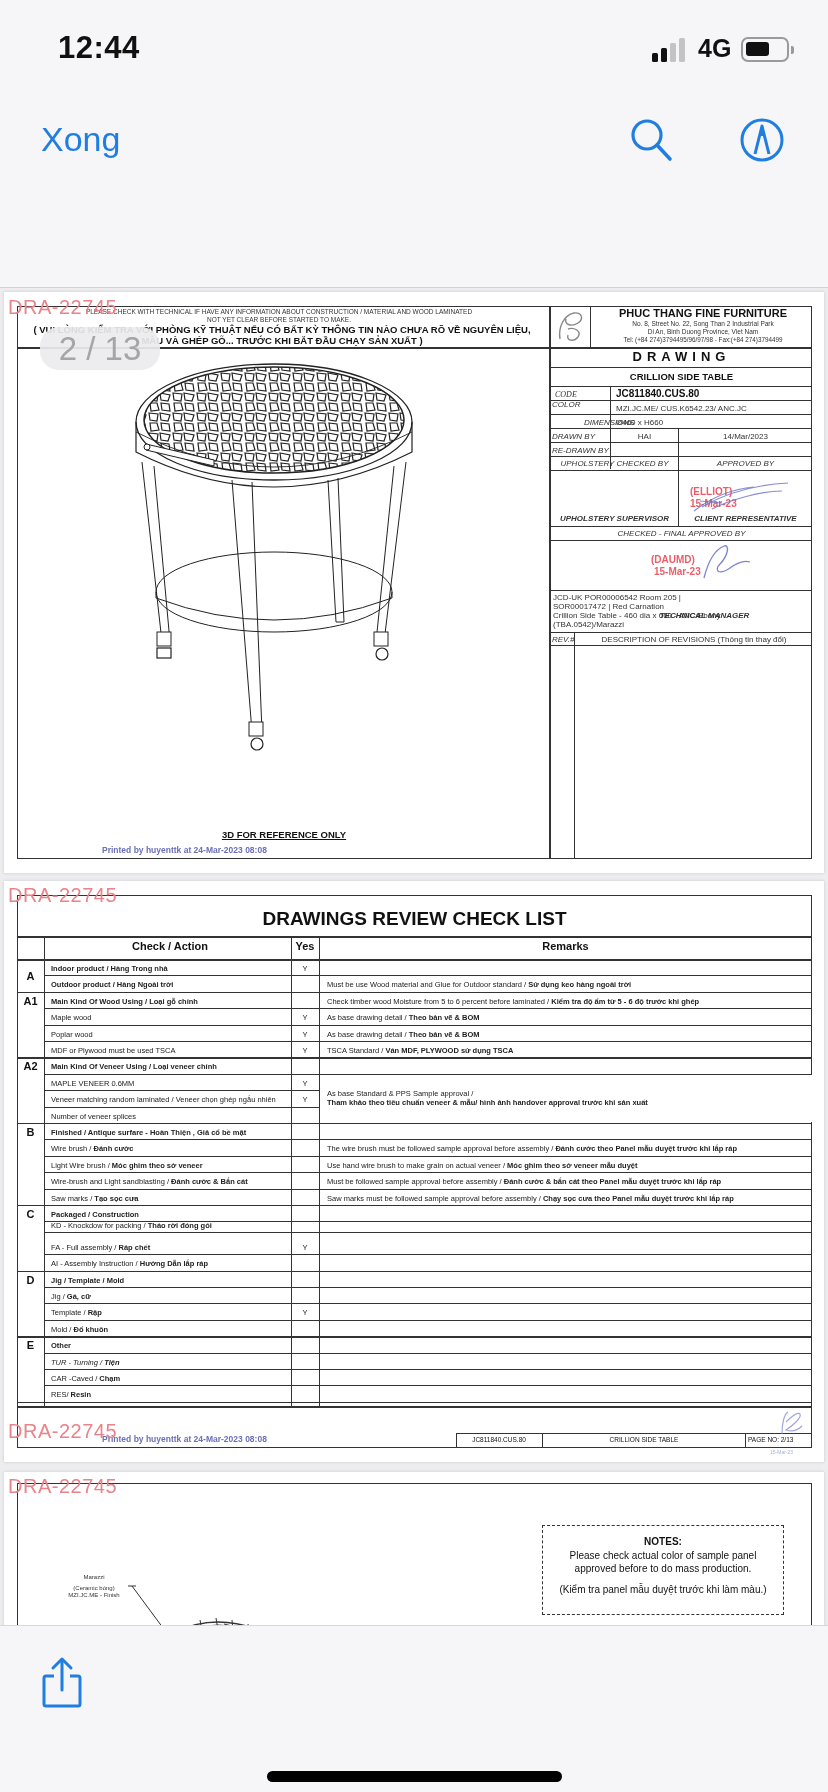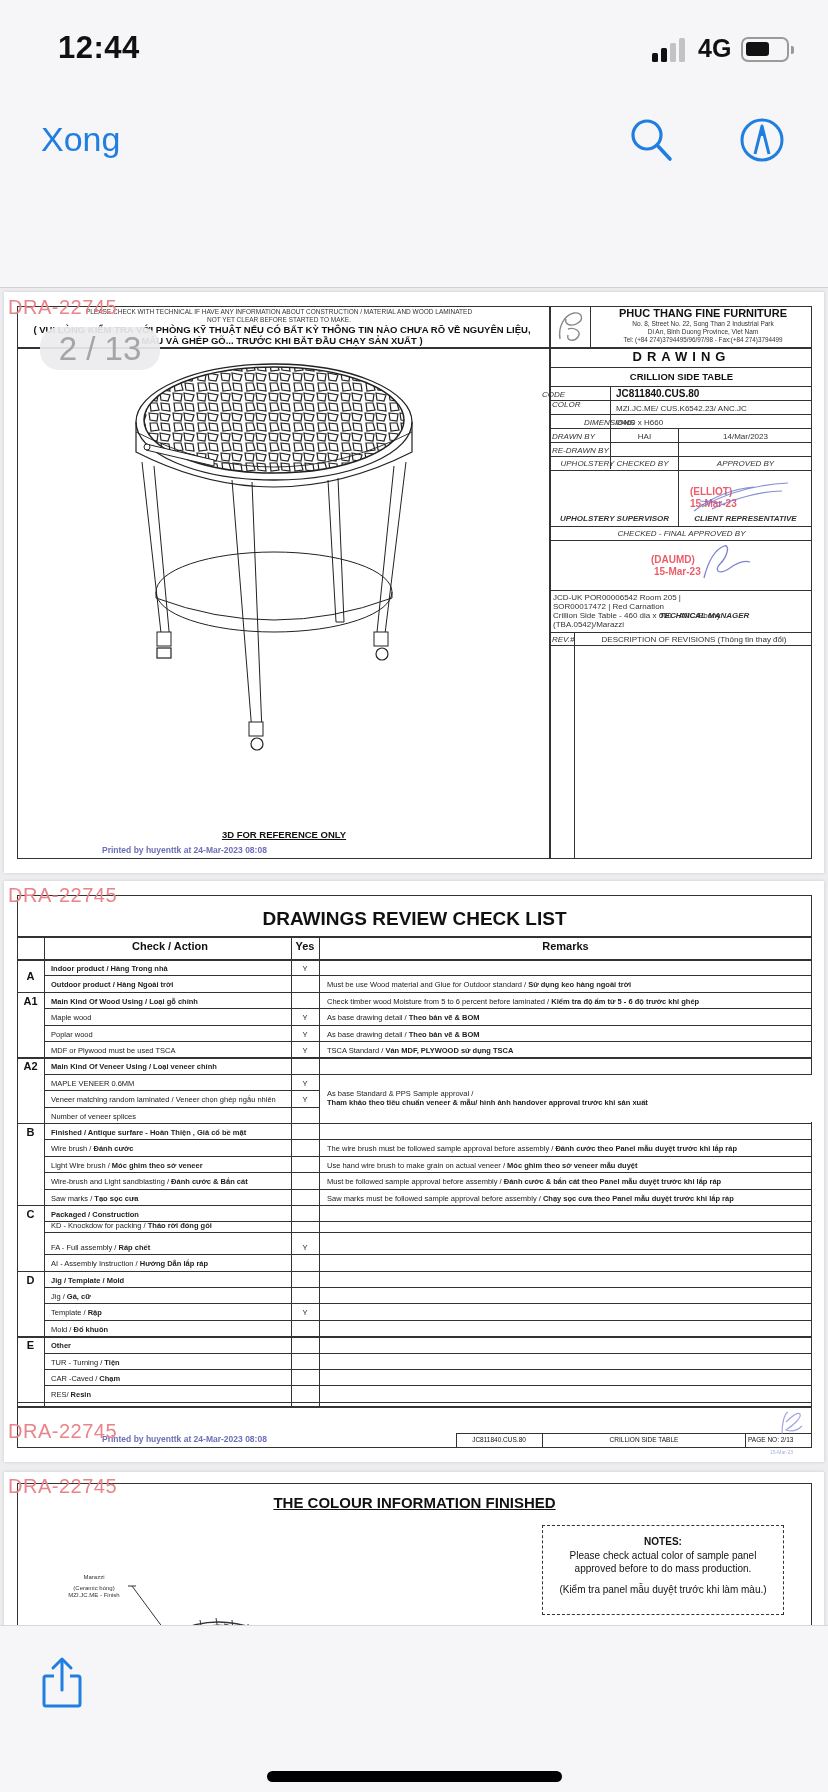--- a/index.html
+++ b/index.html
@@ -144,21 +144,21 @@
     <div class="t c" style="left:588px;top:36px;width:222px;font-size:6.5px;color:#333;">Di An, Binh Duong Province, Viet Nam</div>
     <div class="t c" style="left:588px;top:44px;width:222px;font-size:6.3px;color:#333;">Tel: (+84 274)3794495/96/97/98 - Fax:(+84 274)3794499</div>
     <div class="line" style="left:545px;top:55px;width:263px;height:1.5px;"></div>
 
     <div class="t c" style="left:547px;top:57px;width:261px;font-size:13px;font-weight:700;letter-spacing:5px;">DRAWING</div>
     <div class="line" style="left:545px;top:75px;width:263px;height:1.2px;"></div>
     <div class="t c" style="left:547px;top:79px;width:261px;font-size:9.5px;font-weight:700;">CRILLION SIDE TABLE</div>
     <div class="line" style="left:545px;top:94px;width:263px;height:1.2px;"></div>
 
     <div class="line" style="left:606px;top:94px;width:1px;height:83px;"></div>
-    <div class="t tb-label" style="left:538px;top:98px;">CODE</div>
+    <div class="t tb-label" style="left:551px;top:98px;font-family:Liberation Serif, serif;">CODE</div>
     <div class="t" style="left:612px;top:96px;font-size:10px;font-weight:700;">JC811840.CUS.80</div>
     <div class="line" style="left:545px;top:108px;width:263px;height:1px;"></div>
     <div class="t tb-label" style="left:548px;top:108px;">COLOR</div>
     <div class="t tb-val" style="left:612px;top:112px;">MZI.JC.ME/ CUS.K6542.23/ ANC.JC</div>
     <div class="line" style="left:545px;top:122px;width:263px;height:1px;"></div>
     <div class="t tb-label" style="left:548px;top:126px;padding-left:32px;">DIMENSIONS</div>
     <div class="t tb-val" style="left:612px;top:126px;">Ø460 x H660</div>
     <div class="line" style="left:545px;top:136px;width:263px;height:1px;"></div>
     <div class="line" style="left:674px;top:136px;width:1px;height:28px;"></div>
     <div class="t tb-label" style="left:548px;top:140px;">DRAWN BY</div>
@@ -331,21 +331,21 @@
           </div>
           <div class="cl-row" style="top: 384.8px; height: 16.4px;">
             <div class="line" style="left: 0px; top: 15.4px; width: 795px; height: 1.5px;"></div>
             <div class="t cl-act" style="left: 34px; top: 4px;">Mold / <b>Đổ khuôn</b></div>
           </div>
           <div class="cl-row" style="top: 401.2px; height: 16.4px;">
             <div class="line" style="left: 27px; top: 15.4px; width: 768px; height: 1px;"></div>
             <div class="t c cl-sec" style="left: 0px; width: 27px; top: 2px;">E</div>
             <div class="t cl-act" style="left: 34px; top: 4px; font-weight: 700;">Other</div>
           </div>
-          <div class="cl-row" style="top: 417.6px; height: 16.4px;">
+          <div class="cl-row" style="top: 417.6px; height: 16.4px; font-style: italic;">
             <div class="line" style="left: 27px; top: 15.4px; width: 768px; height: 1px;"></div>
             <div class="t cl-act" style="left: 34px; top: 4px;">TUR - Turning / <b>Tiện</b></div>
           </div>
           <div class="cl-row" style="top: 434px; height: 16.4px;">
             <div class="line" style="left: 27px; top: 15.4px; width: 768px; height: 1px;"></div>
             <div class="t cl-act" style="left: 34px; top: 4px;">CAR -Caved / <b>Chạm</b></div>
           </div>
           <div class="cl-row" style="top: 450.4px; height: 16.4px;">
             <div class="line" style="left: 0px; top: 15.4px; width: 795px; height: 1.5px;"></div>
             <div class="t cl-act" style="left: 34px; top: 4px;">RES/ <b>Resin</b></div>
@@ -368,21 +368,20 @@
     <div class="t" style="left:744px;top:555px;font-size:6.5px;">PAGE NO: 2/13</div>
     <svg style="position:absolute;left:772px;top:527px;" width="28" height="28" viewBox="0 0 28 28">
       <path d="M6 26 C6 16 8 6 12 4 M10 14 C16 8 22 4 24 6 C26 10 16 18 10 22 C16 24 22 22 26 18" fill="none" stroke="#8b90d6" stroke-width="1.2" opacity="0.8"></path>
     </svg>
     <div class="t" style="left:766px;top:568px;font-size:5px;color:#a9b0de;">15-Mar-23</div>
   </div>
 
   <div class="page" style="top:1472px;height:160px;">
     <div class="dra" style="top:3px;">DRA-22745</div>
     <div class="frame" style="left:13px;top:11px;width:795px;height:200px;"></div>
-    <div class="t c" style="left:13px;top:22px;width:795px;font-size:15px;font-weight:700;"><span style="text-decoration:underline;">THE COLOUR INFORMATION FINISHED</span></div>
     <div class="abs" style="left:538px;top:53px;width:242px;height:90px;border:1.5px dashed #333;">
       <div class="t c" style="left:0;top:10px;width:240px;font-size:10px;font-weight:700;">NOTES:</div>
       <div class="t c" style="left:0;top:24px;width:240px;font-size:10px;">Please check actual color of sample panel</div>
       <div class="t c" style="left:0;top:37px;width:240px;font-size:10px;">approved before to do mass production.</div>
       <div class="t c" style="left:-2px;top:58px;width:244px;font-size:10px;">(Kiểm tra panel mẫu duyệt trước khi làm màu.)</div>
     </div>
     <div class="t c" style="left:50px;top:102px;width:80px;font-size:6px;color:#333;">Marazzi</div>
     <div class="t c" style="left:50px;top:113px;width:80px;font-size:6px;color:#333;">(Ceramic bóng)</div>
     <div class="t c" style="left:50px;top:120px;width:80px;font-size:6px;color:#333;">MZI.JC.ME - Finish</div>
     <svg style="position:absolute;left:120px;top:110px;" width="220" height="60" viewBox="0 0 220 60">

